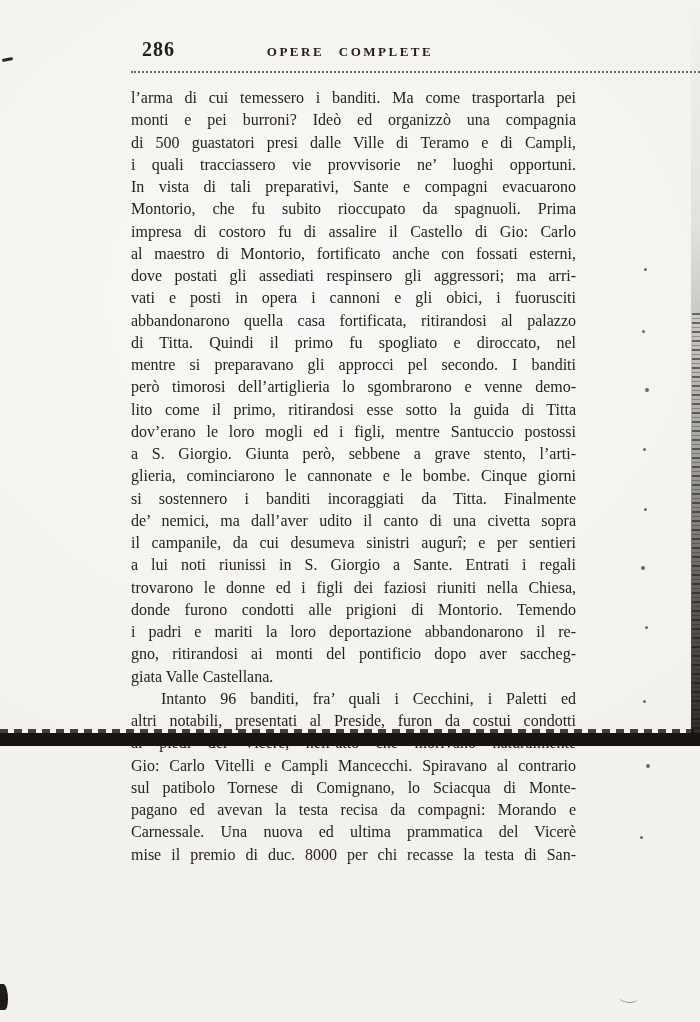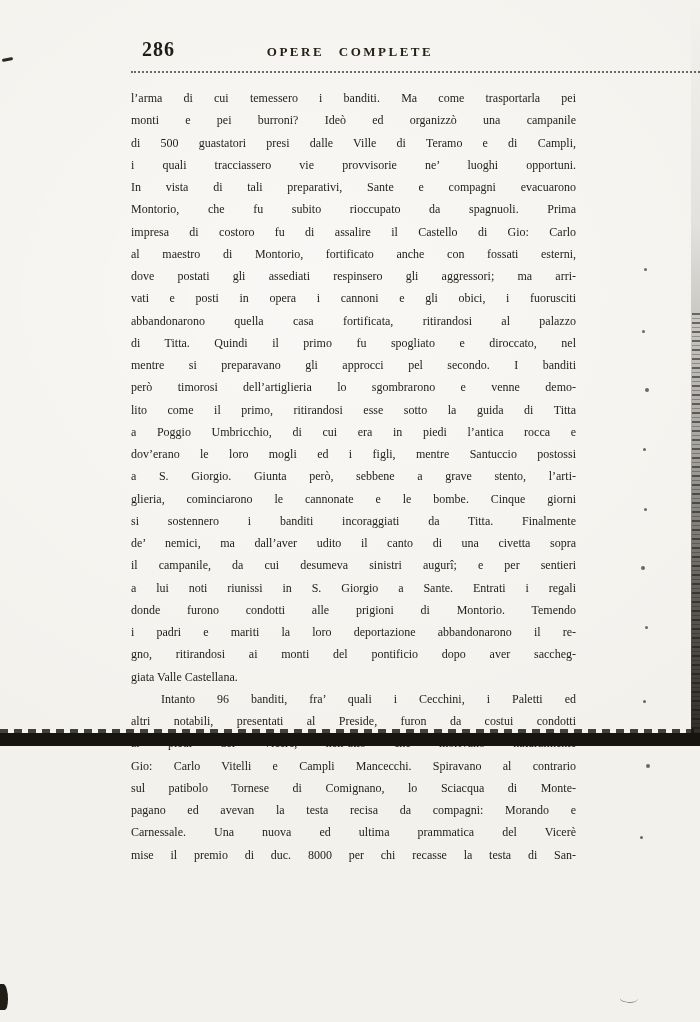--- a/index.html
+++ b/index.html
@@ -33,21 +33,21 @@
     color:#262218;
   }
   .header-rule{
     position:absolute;left:131px;right:-3px;top:71px;height:0;
     border-top:2px dotted #55514a;
     opacity:.85;
   }
   
   .text-block{
     position:absolute;left:131px;top:87px;width:445px;
-    font-size:12px;line-height:22.25px;
+    font-size:16px;line-height:22.25px;
     color:var(--ink);
     text-rendering:optimizeLegibility;
   }
   .line{
     text-align:justify;
     text-align-last:justify;
     white-space:normal;
     overflow:hidden;
     height:22.25px;
   }
@@ -106,42 +106,42 @@
 <div class="page">
 
   <div class="page-number">286</div>
 
   <div class="running-header">OPERE COMPLETE</div>
 
   <div class="header-rule"></div>
 
   <div class="text-block">
       <div class="line">l’arma di cui temessero i banditi. Ma come trasportarla pei</div>
-      <div class="line">monti e pei burroni? Ideò ed organizzò una campanile</div>
+      <div class="line">monti e pei burroni? Ideò ed organizzò una compagnia</div>
       <div class="line">di 500 guastatori presi dalle Ville di Teramo e di Campli,</div>
       <div class="line">i quali tracciassero vie provvisorie ne’ luoghi opportuni.</div>
       <div class="line">In vista di tali preparativi, Sante e compagni evacuarono</div>
       <div class="line">Montorio, che fu subito rioccupato da spagnuoli. Prima</div>
       <div class="line">impresa di costoro fu di assalire il Castello di Gio: Carlo</div>
       <div class="line">al maestro di Montorio, fortificato anche con fossati esterni,</div>
       <div class="line">dove postati gli assediati respinsero gli aggressori; ma arri-</div>
       <div class="line">vati e posti in opera i cannoni e gli obici, i fuorusciti</div>
       <div class="line">abbandonarono quella casa fortificata, ritirandosi al palazzo</div>
       <div class="line">di Titta. Quindi il primo fu spogliato e diroccato, nel</div>
       <div class="line">mentre si preparavano gli approcci pel secondo. I banditi</div>
       <div class="line">però timorosi dell’artiglieria lo sgombrarono e venne demo-</div>
       <div class="line">lito come il primo, ritirandosi esse sotto la guida di Titta</div>
-      <div class="line">a Poggio Umbricchio, di cui era in piedi l’antica rocca e</div>
       <div class="line">dov’erano le loro mogli ed i figli, mentre Santuccio postossi</div>
       <div class="line">a S. Giorgio. Giunta però, sebbene a grave stento, l’arti-</div>
       <div class="line">glieria, cominciarono le cannonate e le bombe. Cinque giorni</div>
       <div class="line">si sostennero i banditi incoraggiati da Titta. Finalmente</div>
       <div class="line">de’ nemici, ma dall’aver udito il canto di una civetta sopra</div>
       <div class="line">il campanile, da cui desumeva sinistri augurî; e per sentieri</div>
       <div class="line">a lui noti riunissi in S. Giorgio a Sante. Entrati i regali</div>
+      <div class="line">trovarono le donne ed i figli dei faziosi riuniti nella Chiesa,</div>
       <div class="line">donde furono condotti alle prigioni di Montorio. Temendo</div>
       <div class="line">i padri e mariti la loro deportazione abbandonarono il re-</div>
       <div class="line">gno, ritirandosi ai monti del pontificio dopo aver saccheg-</div>
       <div class="line para-end">giata Valle Castellana.</div>
       <div class="line indent">Intanto 96 banditi, fra’ quali i Cecchini, i Paletti ed</div>
       <div class="line">altri notabili, presentati al Preside, furon da costui condotti</div>
       <div class="line">ai piedi del Vicerè, nell’atto che morivano naturalmente</div>
       <div class="line">Gio: Carlo Vitelli e Campli Mancecchi. Spiravano al contrario</div>
       <div class="line">sul patibolo Tornese di Comignano, lo Sciacqua di Monte-</div>
       <div class="line">pagano ed avevan la testa recisa da compagni: Morando e</div>

